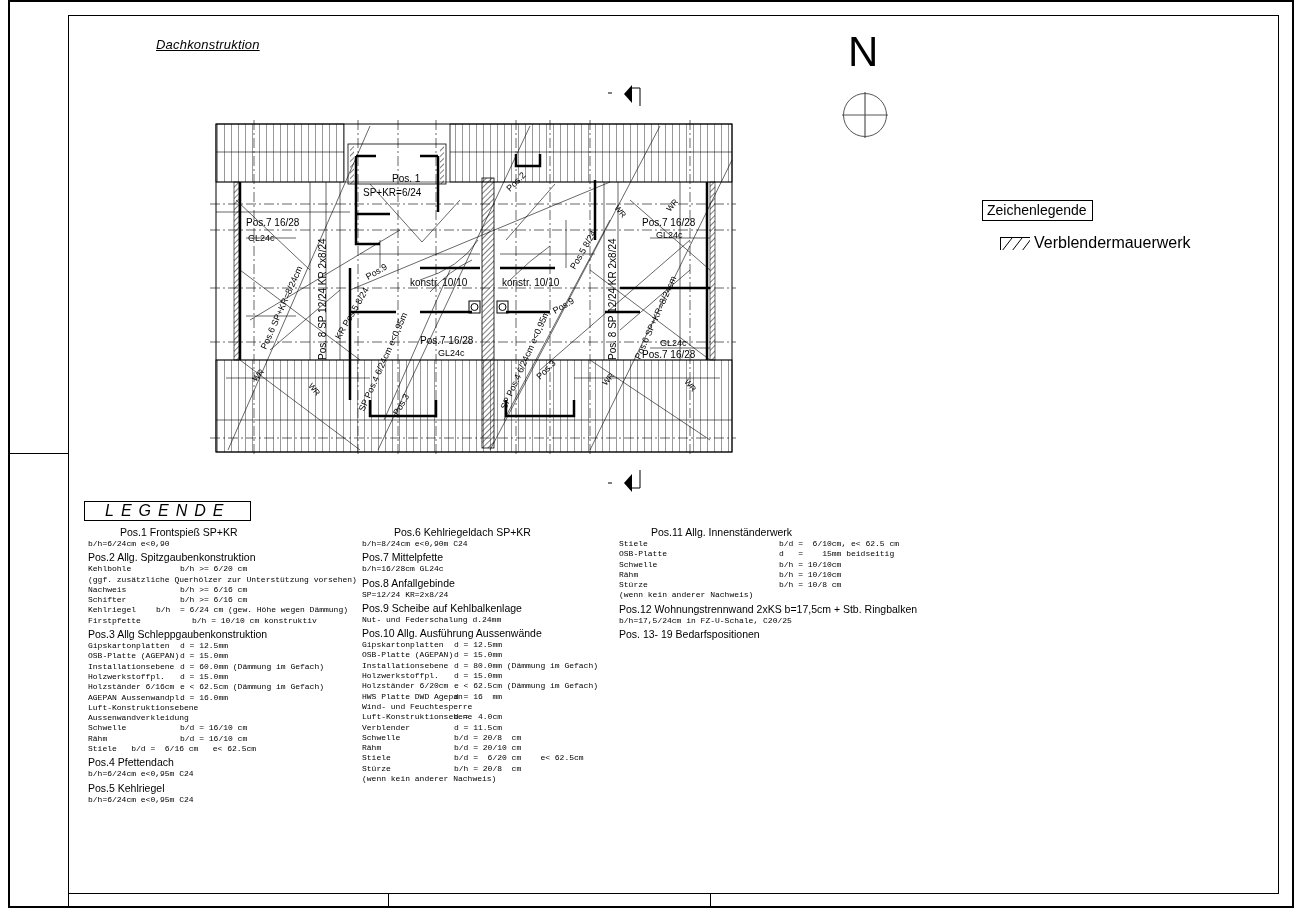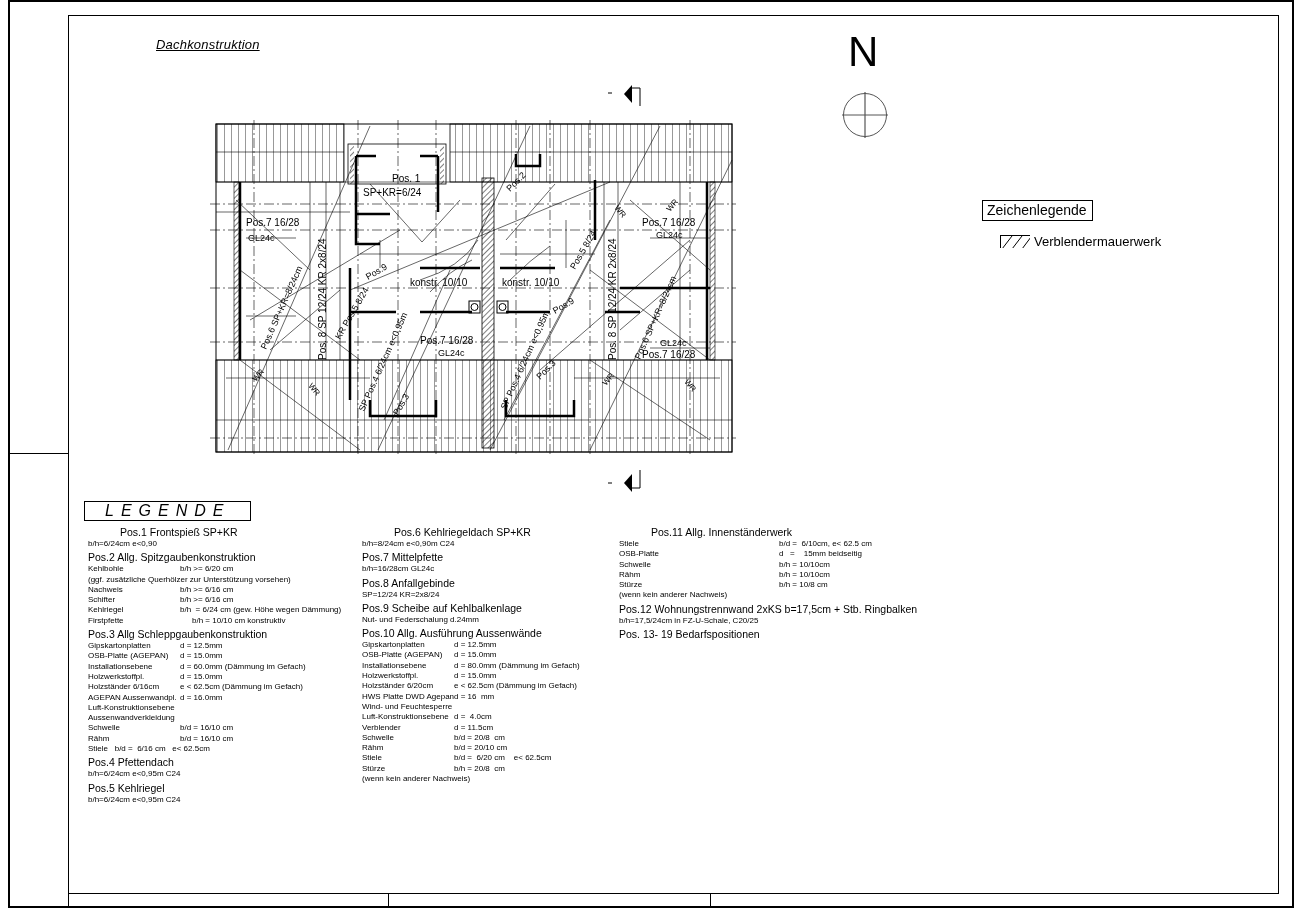--- a/index.html
+++ b/index.html
@@ -7,27 +7,27 @@
   .abs{position:absolute;}
   .frame-outer{left:8px;top:0px;width:1286px;height:908px;border:2px solid #000;box-sizing:border-box;}
   .frame-inner{left:68px;top:15px;width:1211px;height:879px;border:1.5px solid #000;box-sizing:border-box;}
   .left-tick{left:8px;top:453px;width:60px;height:0;border-top:1px solid #000;}
   .titlebar{left:68px;top:894px;width:1226px;height:14px;}
   .titlebar .cell{position:absolute;top:0;height:14px;border-left:1px solid #000;}
   .page-title{left:156px;top:37px;font-size:13px;text-decoration:underline;font-style:italic;letter-spacing:0.2px;}
   .north{left:848px;top:28px;font-size:42px;font-weight:normal;}
   .north-symbol{left:842px;top:92px;}
   .zl-box{left:982px;top:200px;border:1px solid #000;padding:1px 5px 2px 4px;font-size:14px;}
-  .zl-item{left:1000px;top:234px;font-size:13px;display:flex;align-items:center;gap:4px;}
+  .zl-item{left:1000px;top:234px;font-size:16px;display:flex;align-items:center;gap:4px;}
   .zl-swatch{width:30px;height:13px;border:1px solid #000;}
   .legend-head{left:84px;top:501px;border:1px solid #000;padding:0 20px;font-size:16px;letter-spacing:7px;font-style:italic;}
   .col{position:absolute;font-size:8px;line-height:10.3px;}
   .col .h{font-size:10.5px;line-height:13px;margin-top:2px;}
   .col .h.first{margin-top:0;padding-left:32px;}
-  .row{display:flex;white-space:pre;}
+  .row{display:flex;white-space:pre;font-family:Liberation Mono, monospace;}
   .row .k{display:inline-block;}
   .svg-plan{position:absolute;left:210px;top:120px;}
   .section-mark{position:absolute;}
 </style>
 </head>
 <body>
 
 <div class="abs frame-outer"></div>
 <div class="abs frame-inner"></div>
 <div class="abs left-tick"></div>

